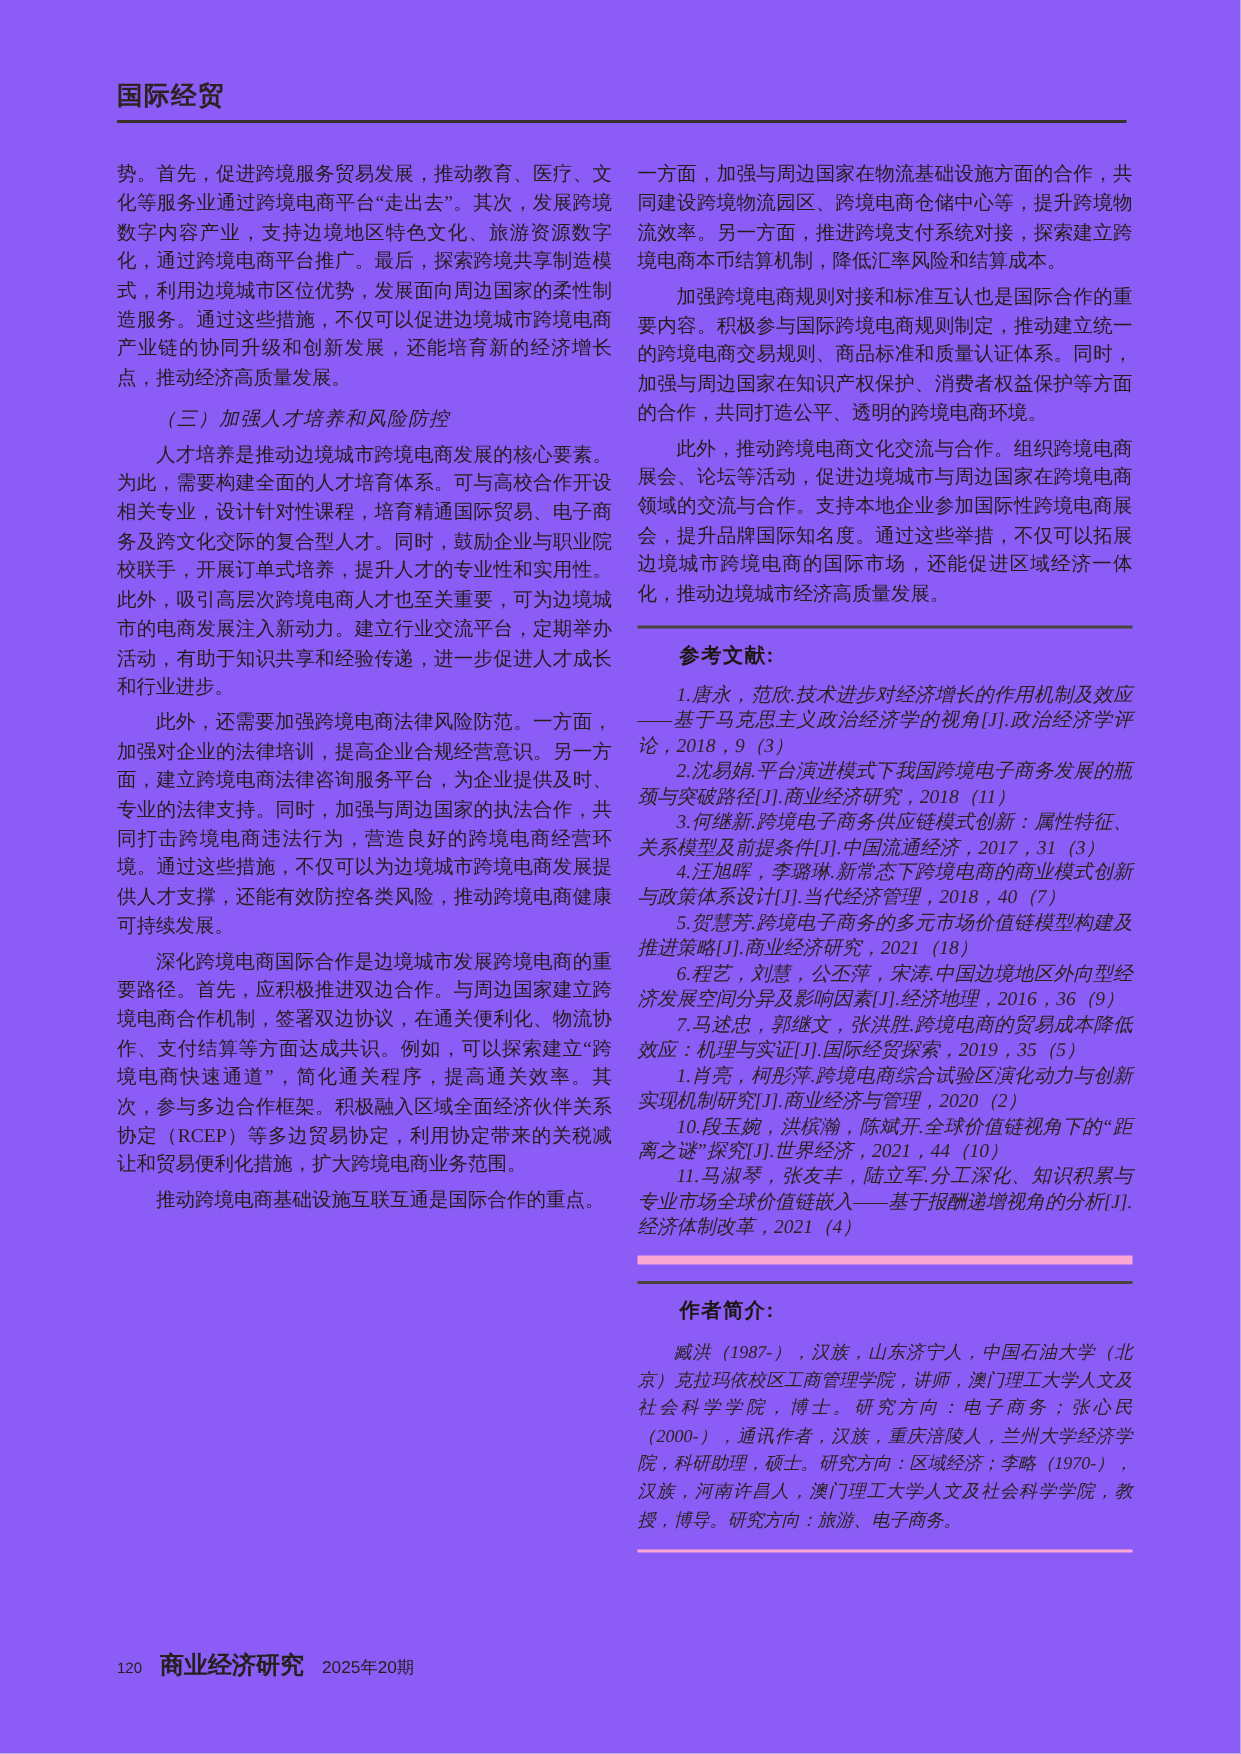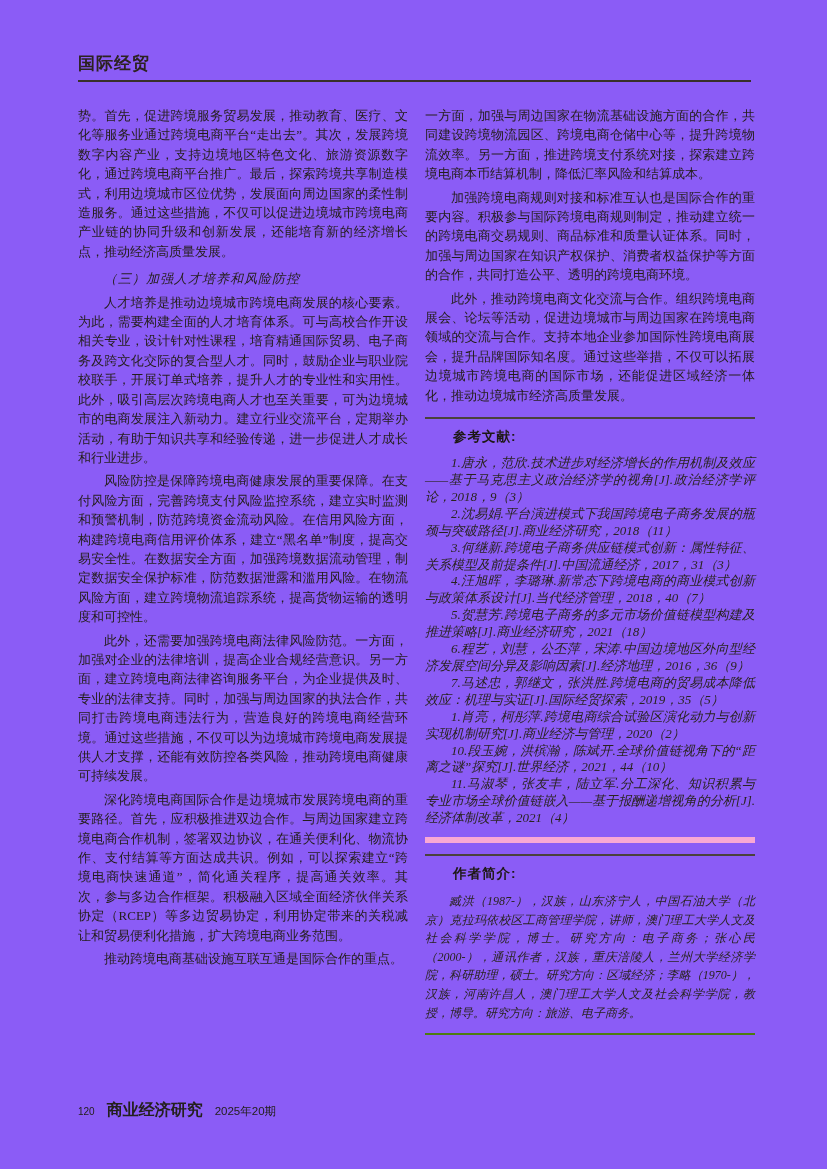--- a/index.html
+++ b/index.html
@@ -42,21 +42,21 @@
   
   .ref-box{
     margin-top:12px;
     border-top:2px solid #4a423c;
     border-bottom:6px solid #f9a8d4;
     padding:9px 0 10px 0;
   }
   .author-box{
     margin-top:11px;
     border-top:2px solid #4a423c;
-    border-bottom:2px solid #4d7c0f;
+    border-bottom:2px solid #f9a8d4;
     padding:9px 0 11px 0;
   }
   .box-title{
     font-family:"Liberation Sans","DejaVu Sans",sans-serif;
     font-weight:700;font-size:13.5px;color:#1d1814;
     padding-left:28px;margin-bottom:9px;letter-spacing:1px;
   }
   .ref-item{
     margin:0;
     font-size:13px;line-height:16.9px;
@@ -93,21 +93,20 @@
     <div class="header-title">国际经贸</div>
     <div class="header-rule"></div>
   </div>
 
   <div class="columns">
 
     <div class="col">
       <p class="body-par no-indent">势。首先，促进跨境服务贸易发展，推动教育、医疗、文化等服务业通过跨境电商平台“走出去”。其次，发展跨境数字内容产业，支持边境地区特色文化、旅游资源数字化，通过跨境电商平台推广。最后，探索跨境共享制造模式，利用边境城市区位优势，发展面向周边国家的柔性制造服务。通过这些措施，不仅可以促进边境城市跨境电商产业链的协同升级和创新发展，还能培育新的经济增长点，推动经济高质量发展。</p>
       <p class="sub-heading">（三）加强人才培养和风险防控</p>
       <p class="body-par">人才培养是推动边境城市跨境电商发展的核心要素。为此，需要构建全面的人才培育体系。可与高校合作开设相关专业，设计针对性课程，培育精通国际贸易、电子商务及跨文化交际的复合型人才。同时，鼓励企业与职业院校联手，开展订单式培养，提升人才的专业性和实用性。此外，吸引高层次跨境电商人才也至关重要，可为边境城市的电商发展注入新动力。建立行业交流平台，定期举办活动，有助于知识共享和经验传递，进一步促进人才成长和行业进步。</p>
-      <p class="body-par">风险防控是保障跨境电商健康发展的重要保障。在支付风险方面，完善跨境支付风险监控系统，建立实时监测和预警机制，防范跨境资金流动风险。在信用风险方面，构建跨境电商信用评价体系，建立“黑名单”制度，提高交易安全性。在数据安全方面，加强跨境数据流动管理，制定数据安全保护标准，防范数据泄露和滥用风险。在物流风险方面，建立跨境物流追踪系统，提高货物运输的透明度和可控性。</p>
       <p class="body-par">此外，还需要加强跨境电商法律风险防范。一方面，加强对企业的法律培训，提高企业合规经营意识。另一方面，建立跨境电商法律咨询服务平台，为企业提供及时、专业的法律支持。同时，加强与周边国家的执法合作，共同打击跨境电商违法行为，营造良好的跨境电商经营环境。通过这些措施，不仅可以为边境城市跨境电商发展提供人才支撑，还能有效防控各类风险，推动跨境电商健康可持续发展。</p>
       <p class="body-par">深化跨境电商国际合作是边境城市发展跨境电商的重要路径。首先，应积极推进双边合作。与周边国家建立跨境电商合作机制，签署双边协议，在通关便利化、物流协作、支付结算等方面达成共识。例如，可以探索建立“跨境电商快速通道”，简化通关程序，提高通关效率。其次，参与多边合作框架。积极融入区域全面经济伙伴关系协定（RCEP）等多边贸易协定，利用协定带来的关税减让和贸易便利化措施，扩大跨境电商业务范围。</p>
       <p class="body-par">推动跨境电商基础设施互联互通是国际合作的重点。</p>
     </div>
 
     <div class="col">
       <p class="body-par no-indent">一方面，加强与周边国家在物流基础设施方面的合作，共同建设跨境物流园区、跨境电商仓储中心等，提升跨境物流效率。另一方面，推进跨境支付系统对接，探索建立跨境电商本币结算机制，降低汇率风险和结算成本。</p>
       <p class="body-par">加强跨境电商规则对接和标准互认也是国际合作的重要内容。积极参与国际跨境电商规则制定，推动建立统一的跨境电商交易规则、商品标准和质量认证体系。同时，加强与周边国家在知识产权保护、消费者权益保护等方面的合作，共同打造公平、透明的跨境电商环境。</p>
       <p class="body-par">此外，推动跨境电商文化交流与合作。组织跨境电商展会、论坛等活动，促进边境城市与周边国家在跨境电商领域的交流与合作。支持本地企业参加国际性跨境电商展会，提升品牌国际知名度。通过这些举措，不仅可以拓展边境城市跨境电商的国际市场，还能促进区域经济一体化，推动边境城市经济高质量发展。</p>
 

